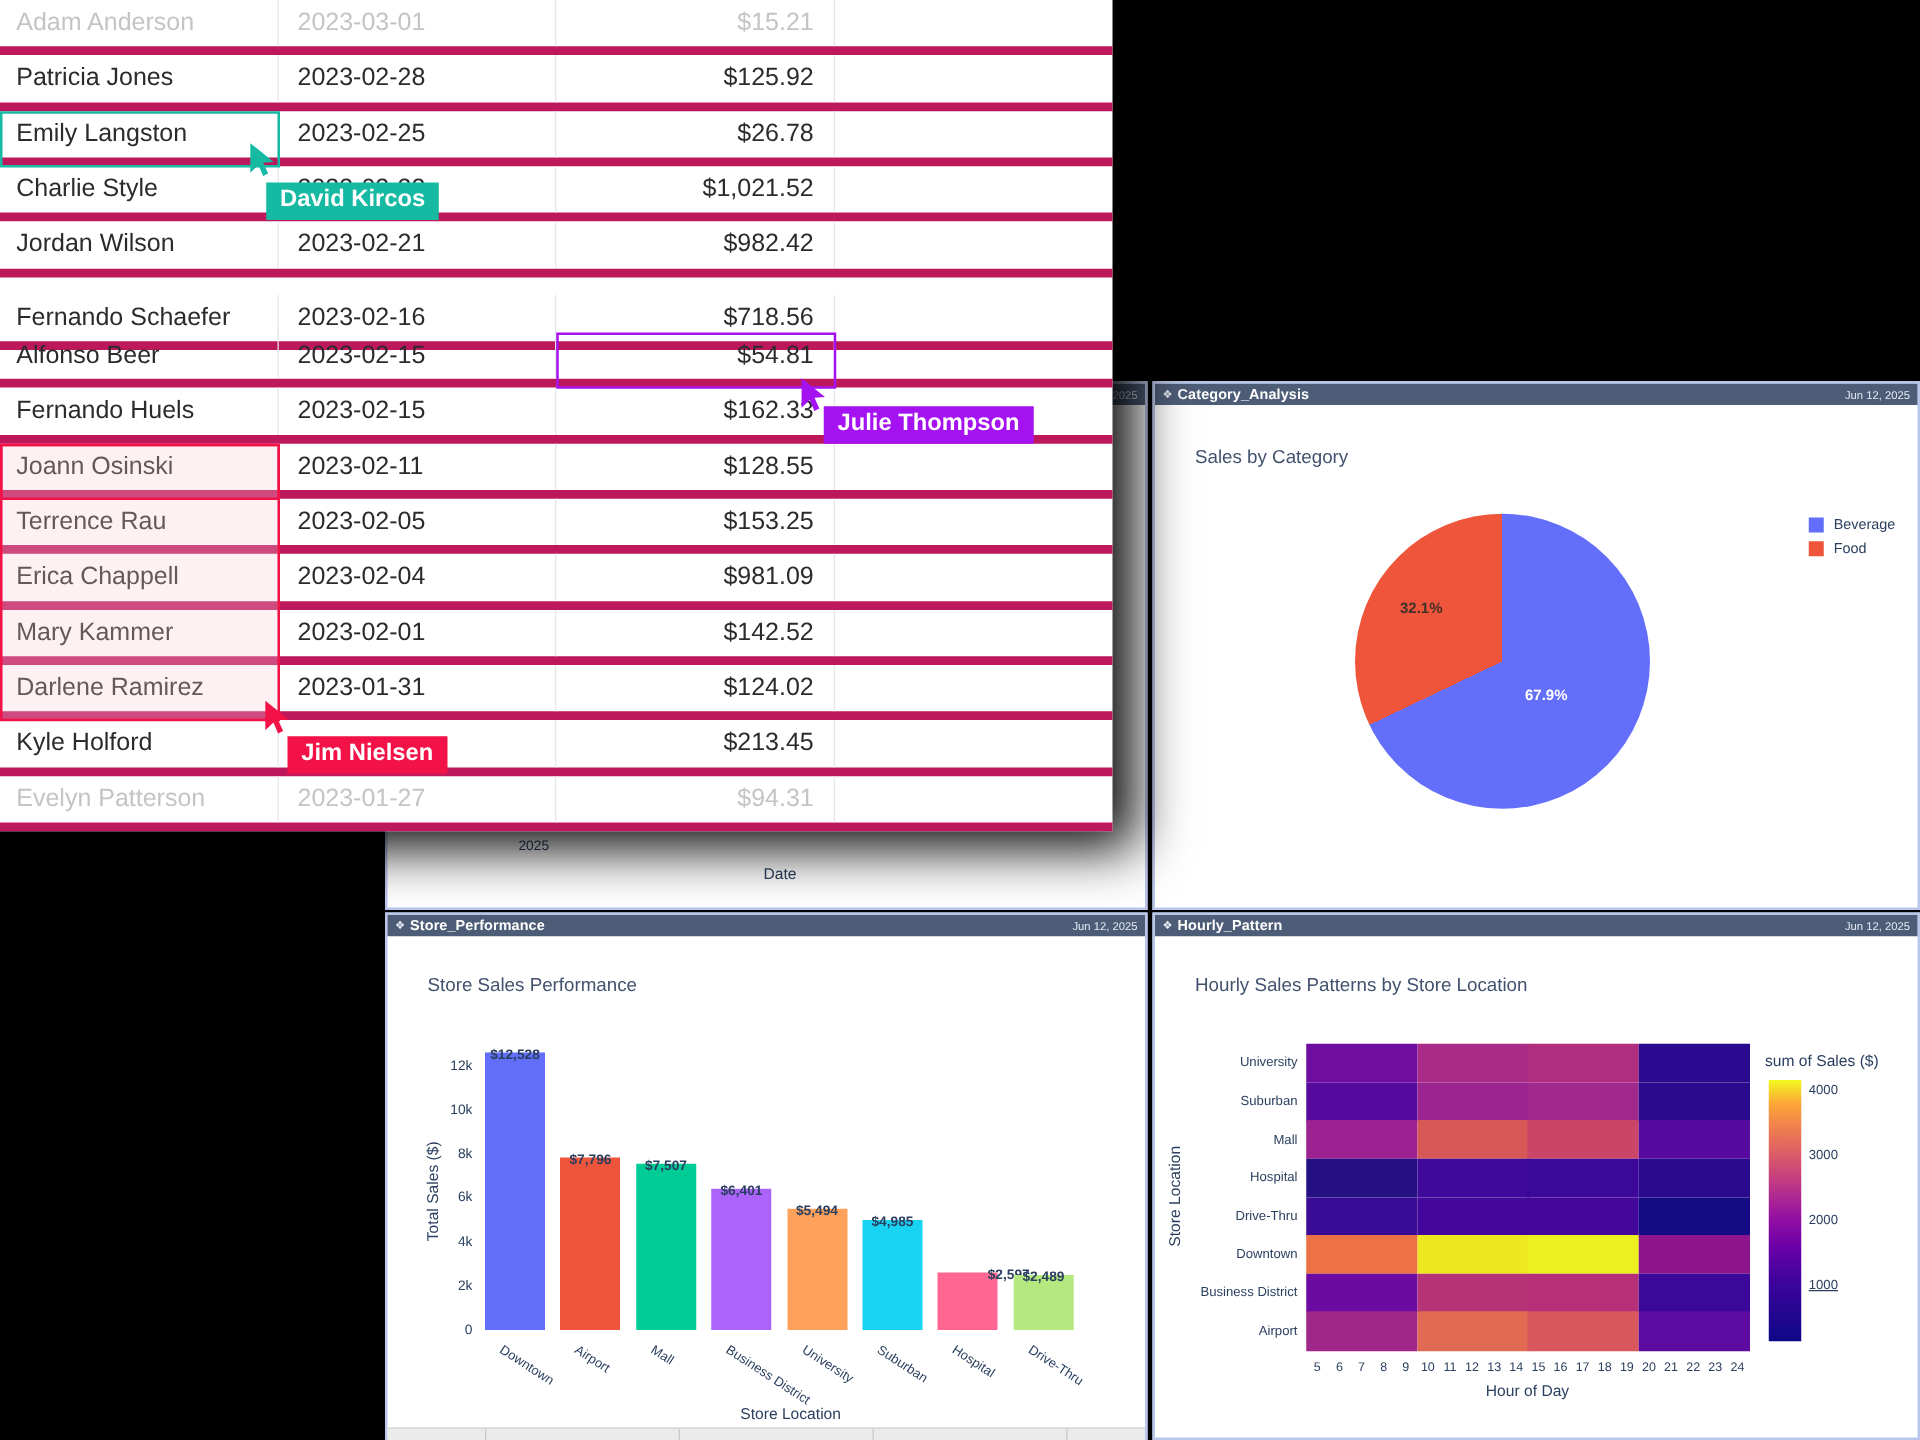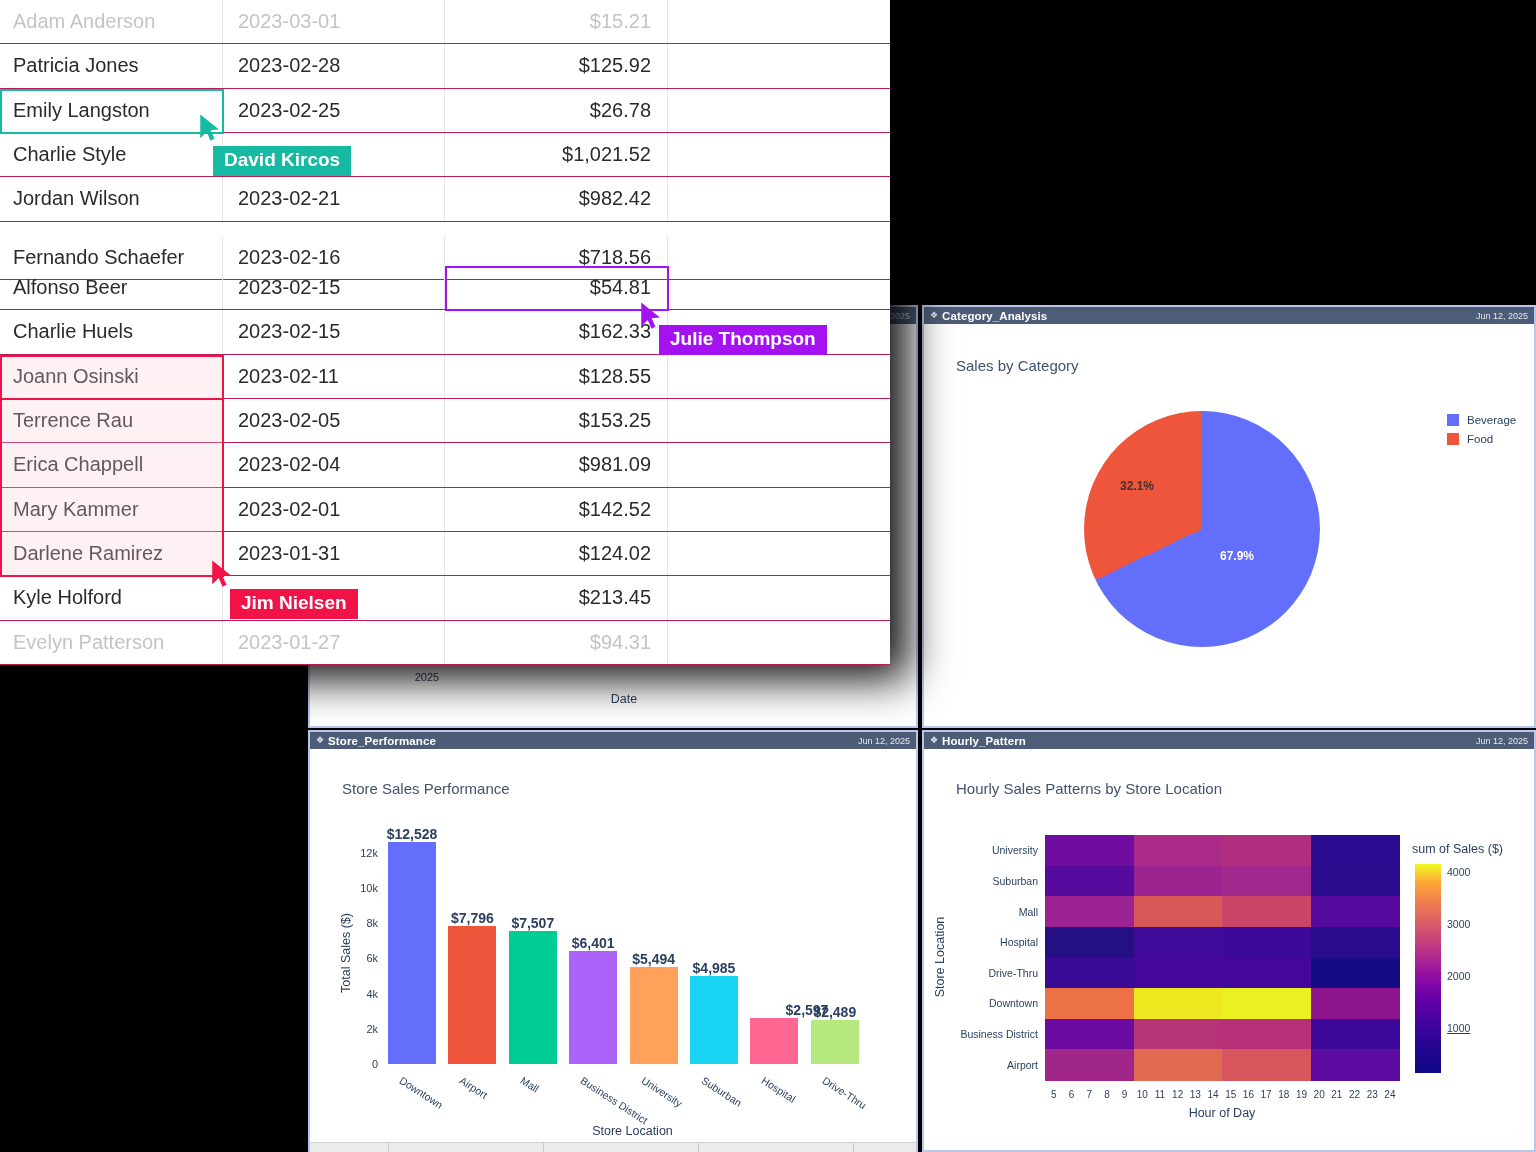--- a/index.html
+++ b/index.html
@@ -13,21 +13,21 @@
   .ph-icon{color:#e8edf5;font-size:9px;line-height:1;margin-right:4px;}
   .ph-title{color:#fff;font-size:11.5px;font-weight:bold;letter-spacing:.1px;}
   .ph-date{margin-left:auto;color:#e3e9f3;font-size:9px;}
   .chart-title{position:absolute;font-size:15px;color:#42526e;font-weight:400;}
   .axis-label{color:#2a3f5f;font-size:12.5px;}
 
   
   .st-tick{position:absolute;width:70px;text-align:center;font-size:11px;color:#2a3f5f;}
   
   .bar{position:absolute;width:48px;}
-  .bar-val{position:absolute;font-size:14px;font-weight:600;color:#2a3f5f;text-align:center;width:70px;}
+  .bar-val{position:absolute;font-size:11px;font-weight:600;color:#2a3f5f;text-align:center;width:70px;margin-top:12px;}
   .bar-xlab{position:absolute;font-size:10.5px;color:#2a3f5f;white-space:nowrap;
     transform:rotate(33deg);transform-origin:left top;}
   .ytick{position:absolute;width:30px;text-align:right;font-size:11px;color:#2a3f5f;}
   
   .hm-cell{position:absolute;}
   .hm-ylab{position:absolute;width:112px;text-align:right;font-size:10.5px;color:#2a3f5f;}
   .hm-xtick{display:inline-block;width:17.7px;text-align:center;font-size:10px;color:#2a3f5f;}
   .cb-tick{position:absolute;font-size:10.5px;color:#2a3f5f;}
   .colorbar{position:absolute;width:26px;
     background:linear-gradient(to top,#0d0887,#2a0593 14%,#41049d 24%,#6a00a8 36%,#8f0da4 46%,
@@ -35,21 +35,21 @@
   
   .legend-row{display:flex;align-items:center;margin-bottom:7px;}
   .legend-swatch{width:12px;height:12px;margin-right:8px;}
   .legend-txt{font-size:11.5px;color:#2a3f5f;}
   .pie-lab{position:absolute;font-size:12px;font-weight:600;}
 
   
   .sheet{position:absolute;left:0;top:0;width:890px;height:665px;background:#fff;
     box-shadow:18px 14px 40px rgba(0,0,0,.95);}
   .trow{position:absolute;left:0;width:890px;height:44.33px;display:flex;
-    border-bottom:1px solid #be185d;box-sizing:border-box;}
+    border-bottom:7px solid #be185d;box-sizing:border-box;}
   .tcell{box-sizing:border-box;border-right:1px solid #e6e6e6;font-size:20px;color:#2b2b2b;
     display:flex;align-items:center;overflow:hidden;}
   .c-name{width:223px;padding-left:13px;}
   .c-date{width:222px;padding-left:15px;}
   .c-amt{width:223px;justify-content:flex-end;padding-right:16px;}
   .c-extra{width:222px;border-right:none;}
   .muted .tcell{color:#c4c4c4;}
 
   .sel-box{position:absolute;box-sizing:border-box;pointer-events:none;}
   .cursor{position:absolute;width:30px;height:30px;}
@@ -249,21 +249,21 @@
           <div class="tcell c-amt">$718.56</div>
           <div class="tcell c-extra"></div>
         </div>
         <div class="trow" style="top: 265.98px;">
           <div class="tcell c-name">Alfonso Beer</div>
           <div class="tcell c-date">2023-02-15</div>
           <div class="tcell c-amt">$54.81</div>
           <div class="tcell c-extra"></div>
         </div>
         <div class="trow" style="top: 310.31px;">
-          <div class="tcell c-name">Charlie Huels</div>
+          <div class="tcell c-name">Fernando Huels</div>
           <div class="tcell c-date">2023-02-15</div>
           <div class="tcell c-amt">$162.33</div>
           <div class="tcell c-extra"></div>
         </div>
         <div class="trow" style="top: 354.64px;">
           <div class="tcell c-name">Joann Osinski</div>
           <div class="tcell c-date">2023-02-11</div>
           <div class="tcell c-amt">$128.55</div>
           <div class="tcell c-extra"></div>
         </div>

